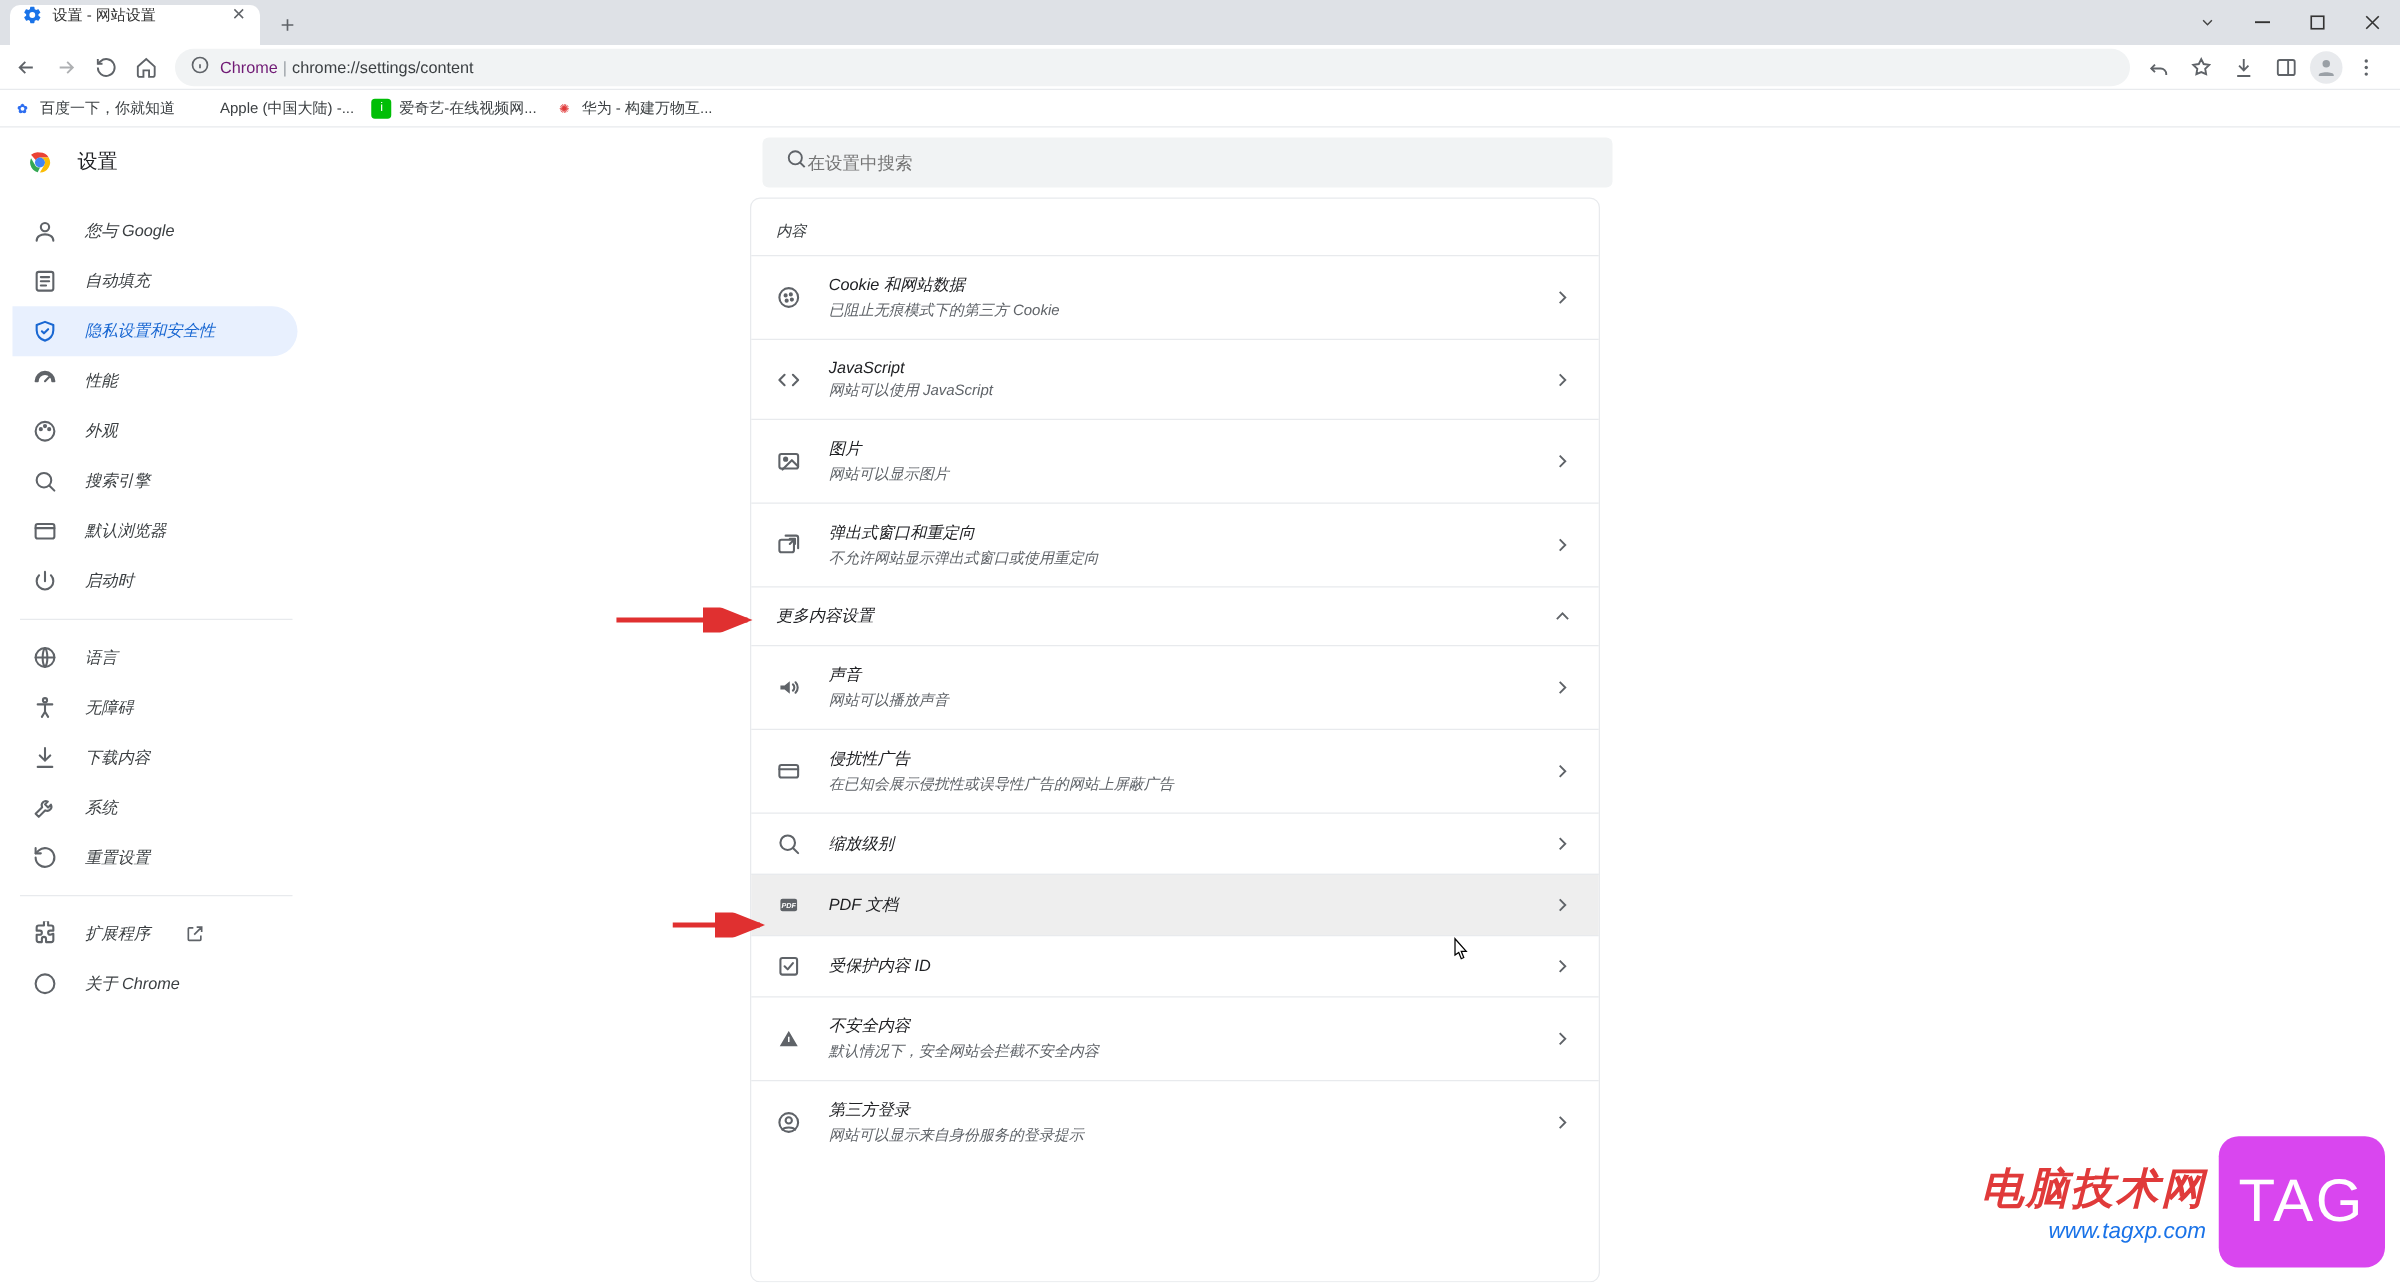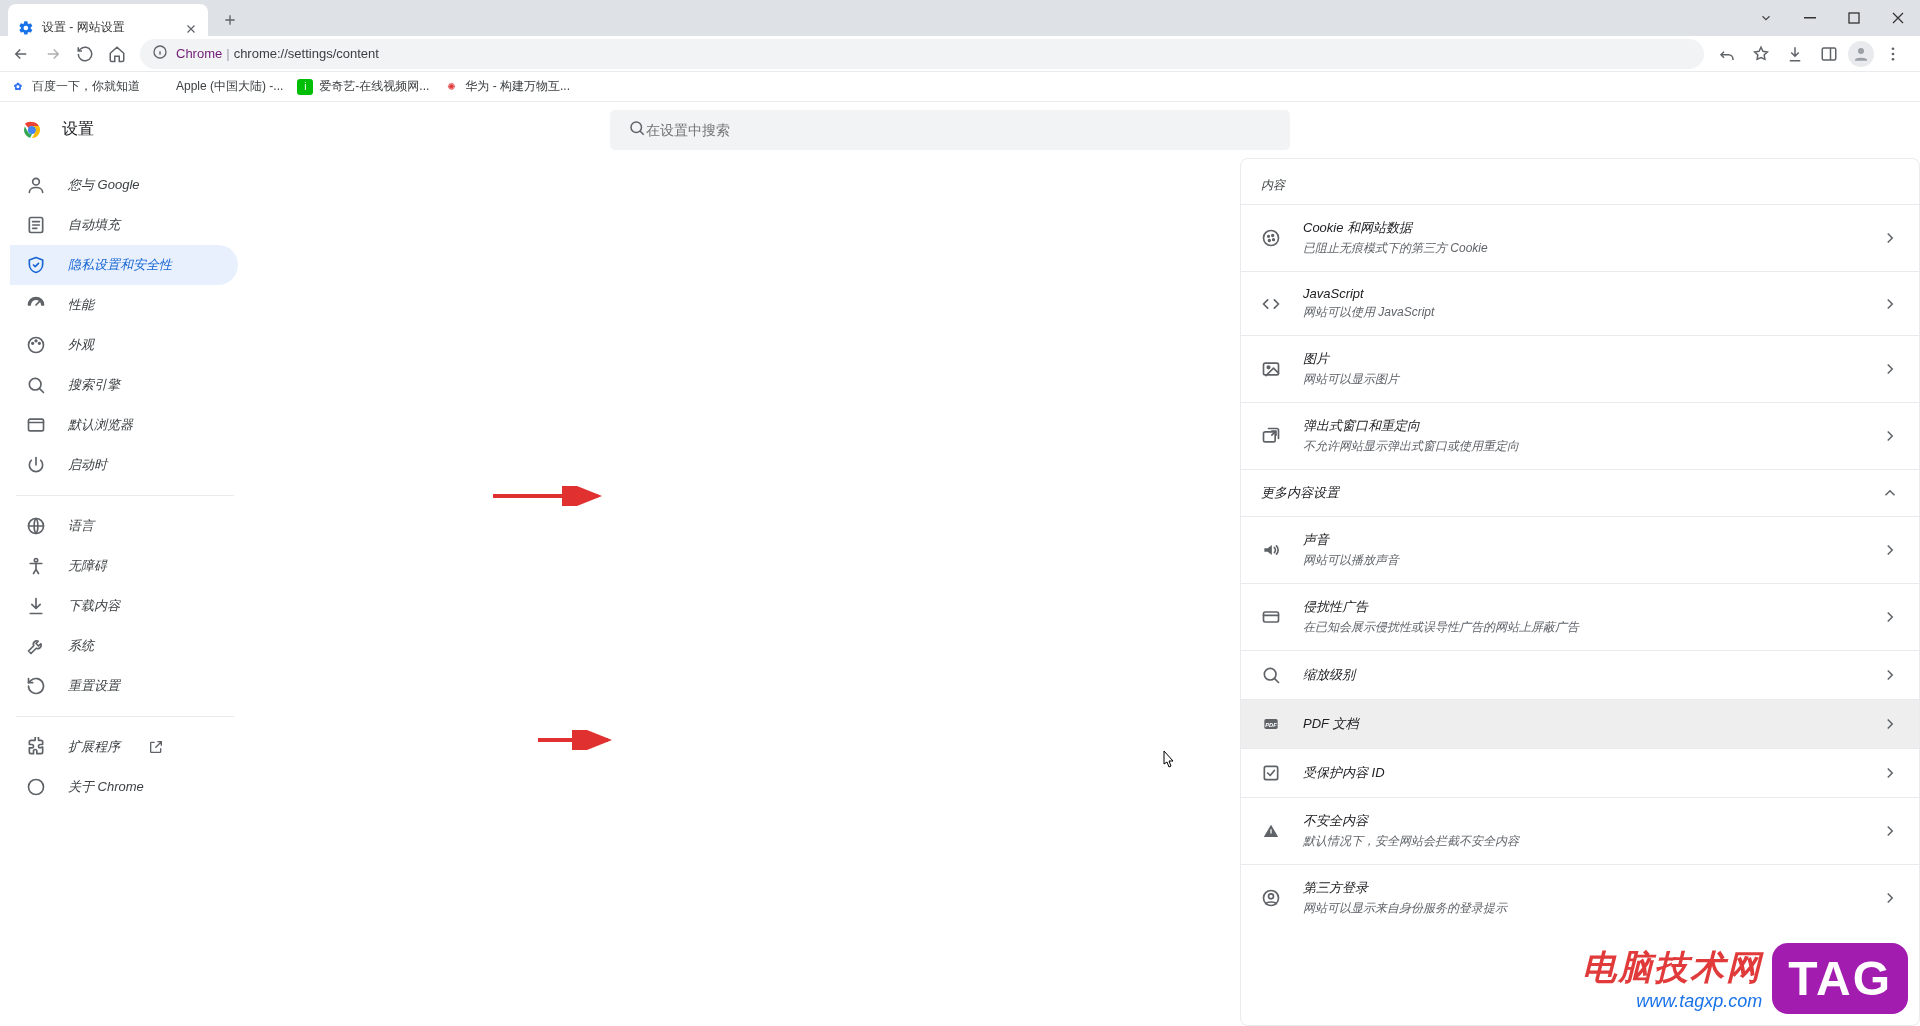--- a/index.html
+++ b/index.html
@@ -1,20 +1,20 @@
 <!DOCTYPE html>
 <html><head>
 <meta charset="utf-8">
 <style>
 * { margin: 0; padding: 0; box-sizing: border-box; font-family: "Microsoft YaHei", Arial, sans-serif; }
 body { background: #fff; overflow: hidden; width: 1920px; height: 1026px; position: relative; }
 
 
 .titlebar { height: 36px; background: #dee1e6; display: flex; align-items: flex-end; position: relative; }
-.tab { background: #fff; height: 32px; margin-left: 8px; border-radius: 8px 8px 0 0; display: flex; align-items: flex-end; padding: 0 10px; gap: 8px; min-width: 200px; font-size: 12px; color: #333; }
+.tab { background: #fff; height: 32px; margin-left: 8px; border-radius: 8px 8px 0 0; display: flex; align-items: flex-start; padding: 0 10px; gap: 8px; min-width: 200px; font-size: 12px; color: #333; }
 .tab .favicon { width: 16px; height: 16px; color: #1a73e8; }
 .tab .tab-title { flex: 1; }
 .tab .tab-close { width: 14px; height: 14px; color: #555; }
 .new-tab { width: 28px; height: 28px; display: flex; align-items: center; justify-content: center; margin-left: 8px; margin-bottom: 2px; }
 .win-controls { position: absolute; right: 0; top: 0; display: flex; height: 36px; align-items: center; }
 .win-controls > div { width: 44px; height: 30px; display: flex; align-items: center; justify-content: center; color: #333; }
 .win-chevron { width: 34px; }
 
 
 .toolbar { height: 36px; background: #fff; display: flex; align-items: center; padding: 0 6px; border-bottom: 1px solid #e8eaed; gap: 2px; }
@@ -45,21 +45,21 @@
 
 .sidebar { width: 250px; padding: 8px 0 0 10px; }
 .side-item { height: 40px; display: flex; align-items: center; gap: 22px; padding: 0 16px; border-radius: 0 20px 20px 0; font-size: 13px; color: #3c4043; cursor: pointer; width: 228px; }
 .side-item.active { background: #e8f0fe; color: #1967d2; }
 .side-item.active .side-icon { color: #1967d2; }
 .side-icon { width: 20px; height: 20px; color: #5f6368; display: flex; align-items: center; justify-content: center; }
 .side-divider { height: 1px; background: #e8eaed; margin: 10px 16px 10px 6px; }
 .ext-icon { width: 16px; height: 16px; color: #5f6368; margin-left: 6px; }
 
 
-.panel-wrap { flex: 1; display: flex; justify-content: flex-end; padding-left: 350px; overflow-y: auto; }
+.panel-wrap { flex: 1; display: flex; justify-content: flex-start; padding-left: 350px; overflow-y: auto; }
 .panel { width: 680px; background: #fff; border: 1px solid #e8eaed; border-radius: 8px; margin-top: 1px; }
 .panel-section-title { padding: 18px 20px 10px 20px; font-size: 12px; color: #3c4043; }
 .row { display: flex; align-items: center; padding: 14px 20px; border-top: 1px solid #e8eaed; cursor: pointer; position: relative; }
 .row.hovered { background: #eeeeee; }
 .row-icon { width: 20px; height: 20px; color: #5f6368; margin-right: 22px; display: flex; align-items: center; justify-content: center; }
 .row-body { flex: 1; }
 .row-title { font-size: 13px; color: #202124; }
 .row-sub { font-size: 12px; color: #5f6368; margin-top: 3px; }
 .row-chev { color: #5f6368; width: 18px; height: 18px; }
 .row.section-h { border-top: 1px solid #e8eaed; }
@@ -70,21 +70,21 @@
 .arrow svg { display: block; }
 
 
 .cursor-ptr { position: absolute; left: 1157px; top: 749px; pointer-events: none; }
 
 
 .watermark { position: absolute; right: 12px; bottom: 12px; display: flex; align-items: center; gap: 10px; }
 .wm-left { text-align: right; }
 .wm-t1 { font-size: 34px; font-weight: bold; color: #e03a3a; font-style: italic; letter-spacing: 2px; }
 .wm-t2 { font-size: 18px; color: #1a73e8; font-style: italic; }
-.wm-tag { background: #a21caf; color: #fff; font-size: 48px; font-weight: bold; padding: 8px 16px; border-radius: 16px; letter-spacing: 2px; }
+.wm-tag { background: #d946ef; color: #fff; font-size: 48px; font-weight: normal; padding: 25px 16px; border-radius: 16px; letter-spacing: 2px; }
 </style>
 </head>
 <body>
 
 <div class="titlebar">
   <div class="tab">
     <span class="favicon">
       <svg viewBox="0 0 24 24" width="16" height="16" fill="#1a73e8">
           <path d="M19.14,12.94a7,7,0,0,0,.05-.94,7,7,0,0,0-.05-.94l2.11-1.65a.5.5,0,0,0,.12-.64l-2-3.46a.5.5,0,0,0-.61-.22l-2.49,1a7,7,0,0,0-1.63-.94l-.38-2.65A.5.5,0,0,0,13.77,2H9.77a.5.5,0,0,0-.49.42L8.9,5.07a7,7,0,0,0-1.63.94l-2.49-1a.5.5,0,0,0-.61.22l-2,3.46a.5.5,0,0,0,.12.64L4.4,11a7,7,0,0,0,0,1.88L2.29,14.53a.5.5,0,0,0-.12.64l2,3.46a.5.5,0,0,0,.61.22l2.49-1a7,7,0,0,0,1.63.94l.38,2.65a.5.5,0,0,0,.49.42h4a.5.5,0,0,0,.49-.42l.38-2.65a7,7,0,0,0,1.63-.94l2.49,1a.5.5,0,0,0,.61-.22l2-3.46a.5.5,0,0,0-.12-.64ZM11.77,15.5A3.5,3.5,0,1,1,15.27,12,3.5,3.5,0,0,1,11.77,15.5Z"></path>
         </svg>

